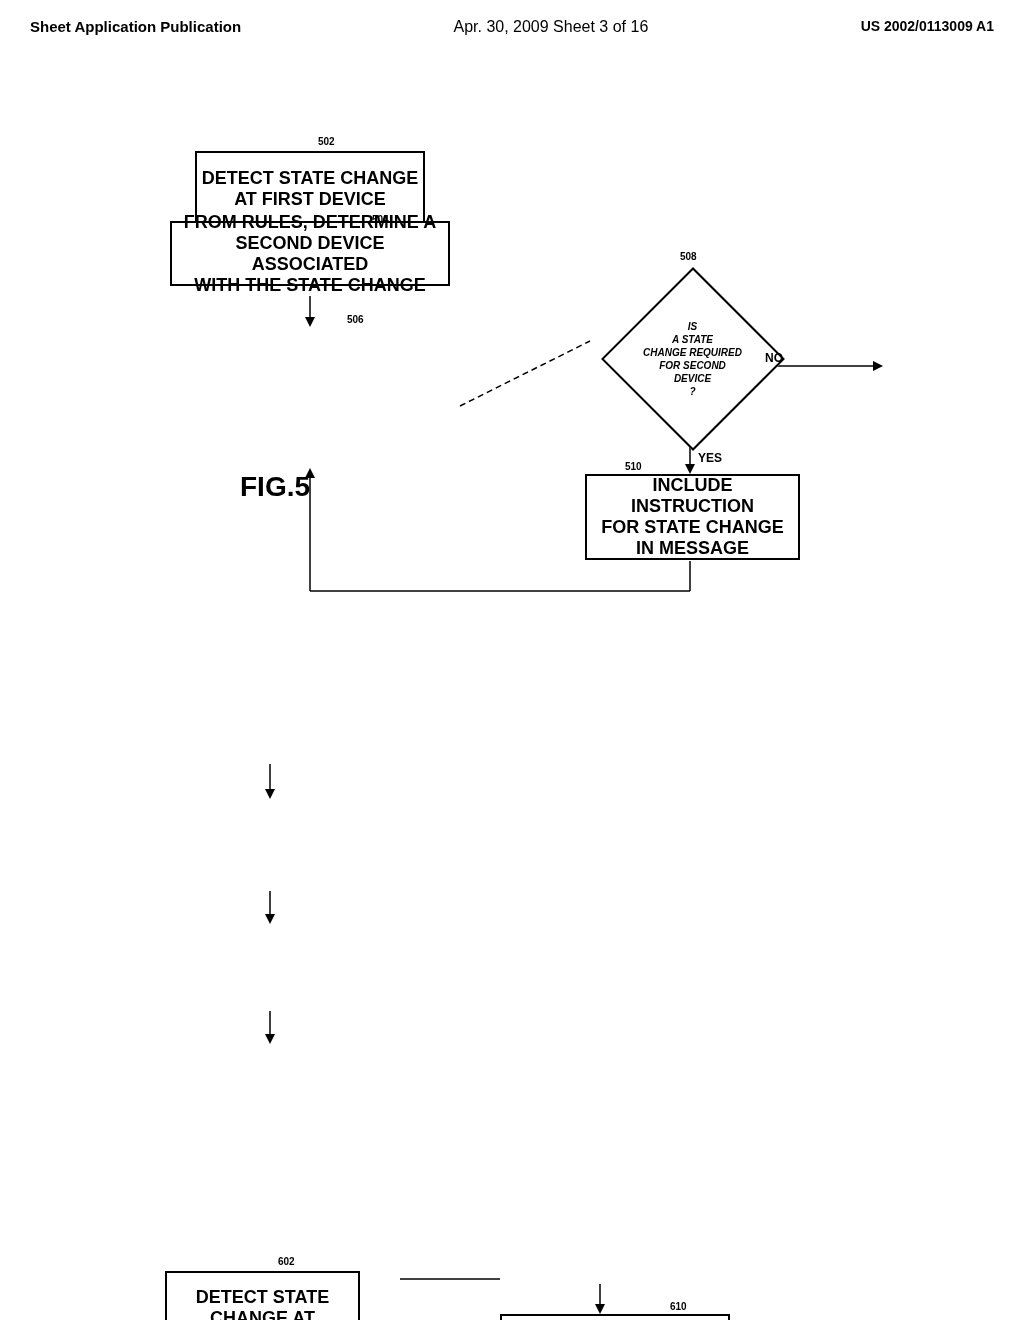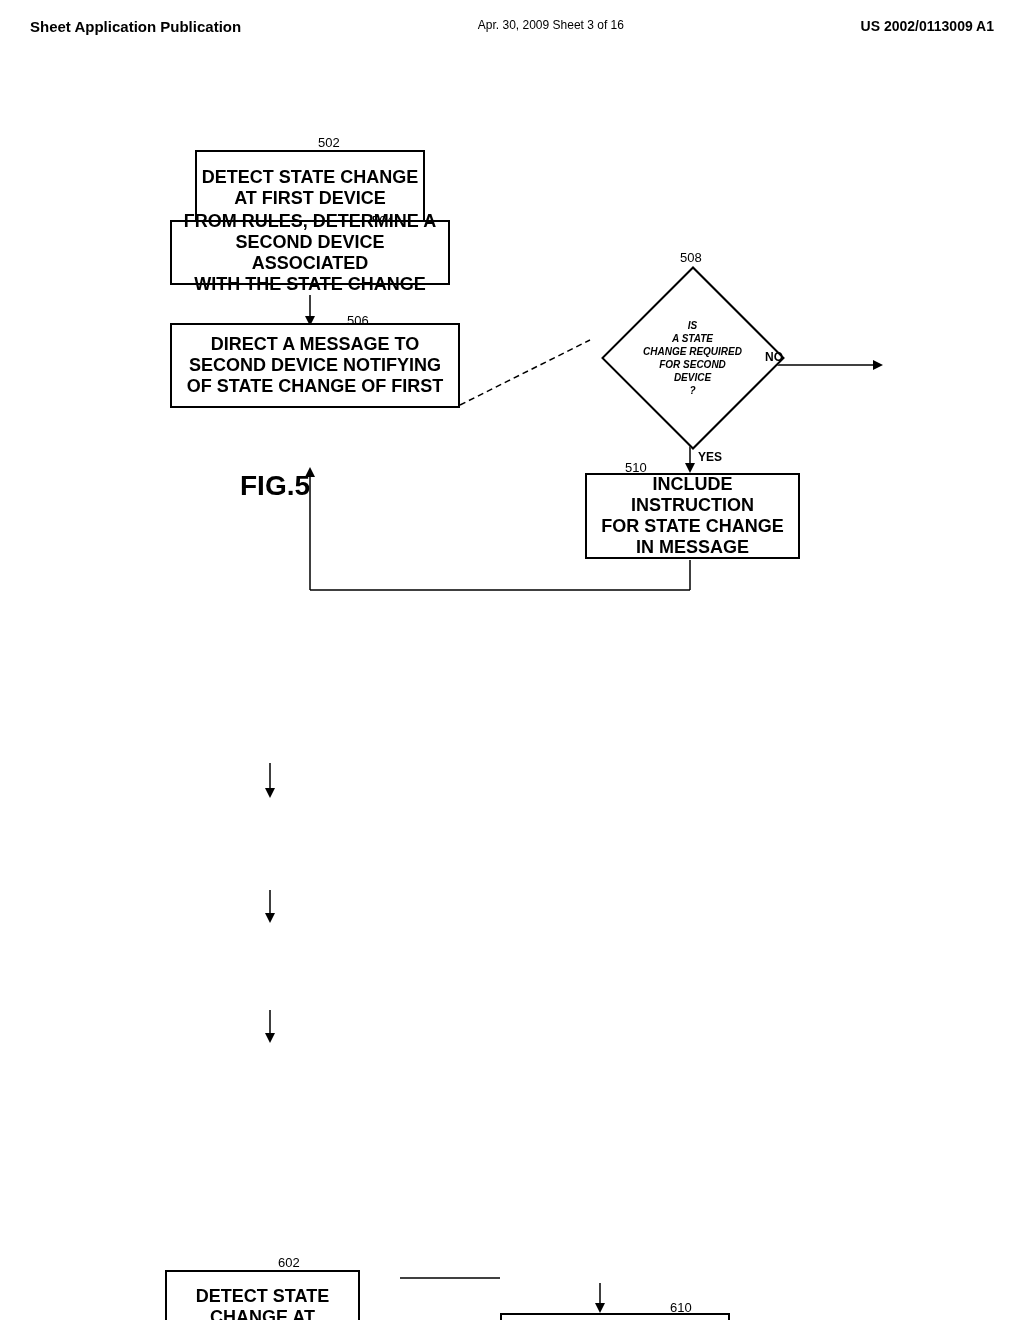--- a/index.html
+++ b/index.html
@@ -17,21 +17,21 @@
       align-items: flex-start;
       padding: 18px 30px 10px 30px;
       border-bottom: none;
     }
     .header-left {
       font-size: 15px;
       font-weight: bold;
       color: #000;
     }
     .header-center {
-      font-size: 12px;
+      font-size: 16px;
       color: #000;
       text-align: center;
     }
     .header-right {
       font-size: 14px;
       color: #000;
       font-weight: bold;
     }
     .main-content {
       padding: 10px 30px;
@@ -84,22 +84,22 @@
     .diamond-text {
       position: relative;
       z-index: 2;
       font-size: 11px;
       font-weight: bold;
       text-align: center;
       line-height: 1.3;
     }
     .label-num {
       position: absolute;
-      font-size: 13px;
-      font-weight: normal;
+      font-size: 10px;
+      font-weight: bold;
       color: #000;
     }
     .fig-label {
       font-size: 28px;
       font-weight: bold;
       position: absolute;
       color: #000;
     }
     svg.arrows {
       position: absolute;
@@ -152,21 +152,20 @@
     </svg>
 
     <div class="label-num" style="left:288px; top:80px;">502</div>
     <div class="box-rect" style="left:165px; top:95px; width:230px; height:75px;">DETECT STATE CHANGE
 AT FIRST DEVICE</div>
 
     <div class="label-num" style="left:342px; top:158px;">504</div>
     <div class="box-rect" style="left:140px; top:165px; width:280px; height:65px;">FROM RULES, DETERMINE A<br>SECOND DEVICE ASSOCIATED<br>WITH THE STATE CHANGE</div>
 
     <div class="label-num" style="left:317px; top:258px;">506</div>
-    <div class="box-rect" style="left:140px; top:268px; width:290px; height:85px;">DIRECT A MESSAGE TO<br>SECOND DEVICE NOTIFYING<br>OF STATE CHANGE OF FIRST</div>
 
     <div class="label-num" style="left:650px; top:195px;">508</div>
     <div class="box-diamond" style="left:570px; top:210px; width:185px; height:185px;">
       <div class="diamond-inner"></div>
       <div class="diamond-text" style="font-size:10px; line-height:1.3;font-style:italic;">IS<br>A STATE<br>CHANGE REQUIRED<br>FOR SECOND<br>DEVICE<br>?</div>
     </div>
 
     <div class="yes-no-label" style="left:668px; top:395px;">YES</div>
 
     <div class="yes-no-label" style="left:735px; top:295px;">NO</div>

